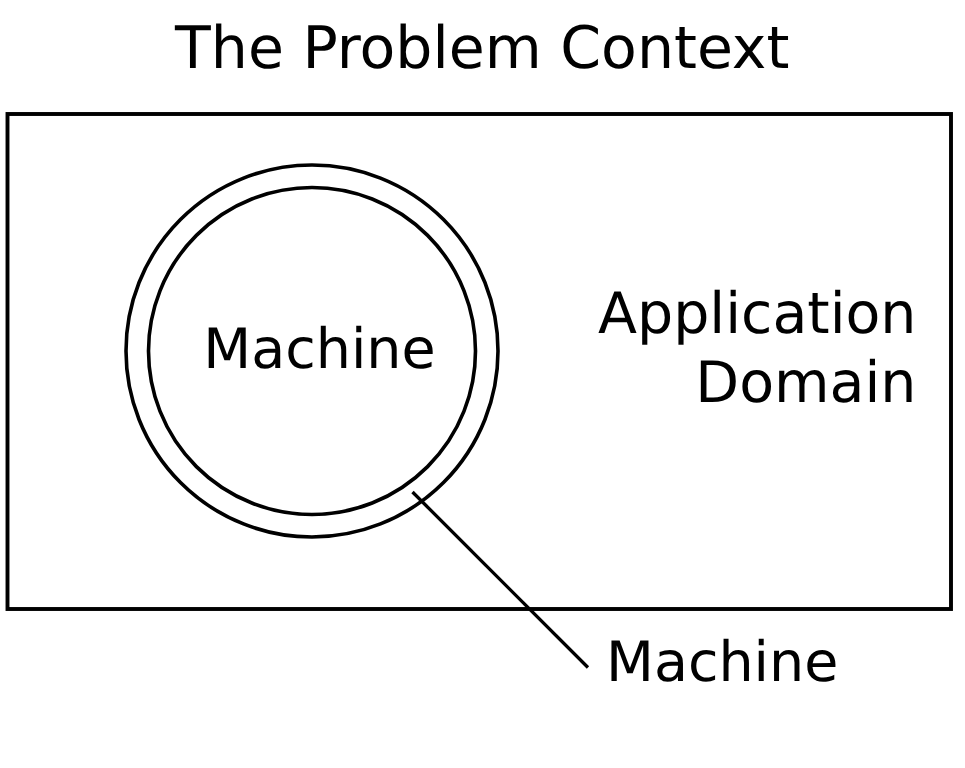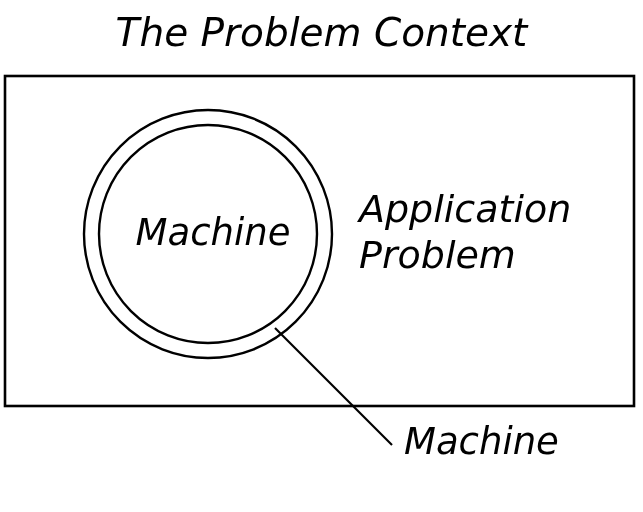--- a/index.html
+++ b/index.html
@@ -8,21 +8,20 @@
     background: #ffffff;
   }
   .canvas {
     position: relative;
     width: 643px;
     height: 512px;
     background: #ffffff;
     font-family: "DejaVu Sans", "Liberation Sans", sans-serif;
     color: #000000;
     overflow: hidden;
-    font-style: italic;
   }
   .shapes {
     position: absolute;
     left: 0;
     top: 0;
     width: 643px;
     height: 512px;
   }
   .label {
     position: absolute;
@@ -42,21 +41,21 @@
     top: 211px;
     width: 250px;
     text-align: center;
     font-size: 37px;
     line-height: normal;
   }
   .app-domain-label {
     left: 359px;
     top: 186px;
     width: 252px;
-    text-align: left;
+    text-align: right;
     font-size: 38px;
     line-height: 46px;
   }
   .machine-interface-label {
     left: 404px;
     top: 420px;
     text-align: left;
     font-size: 37px;
     line-height: 44px;
   }
@@ -75,20 +74,20 @@
     <rect x="5" y="76" width="629" height="330" fill="none" stroke="#000000" stroke-width="2.6"></rect>
     <circle cx="208" cy="234" r="124" fill="none" stroke="#000000" stroke-width="2.4"></circle>
     <circle cx="208" cy="234" r="109" fill="none" stroke="#000000" stroke-width="2.4"></circle>
     <line x1="275" y1="328" x2="392" y2="445" stroke="#000000" stroke-width="2.2"></line>
   </svg>
 
   <div class="label machine-label">Machine</div>
 
   <div class="label app-domain-label">
     <span class="line">Application</span>
-    <span class="line">Problem</span>
+    <span class="line">Domain</span>
   </div>
 
   <div class="label machine-interface-label">
     <span class="line">Machine</span>
   </div>
 
 </div>
 
 </body></html>

